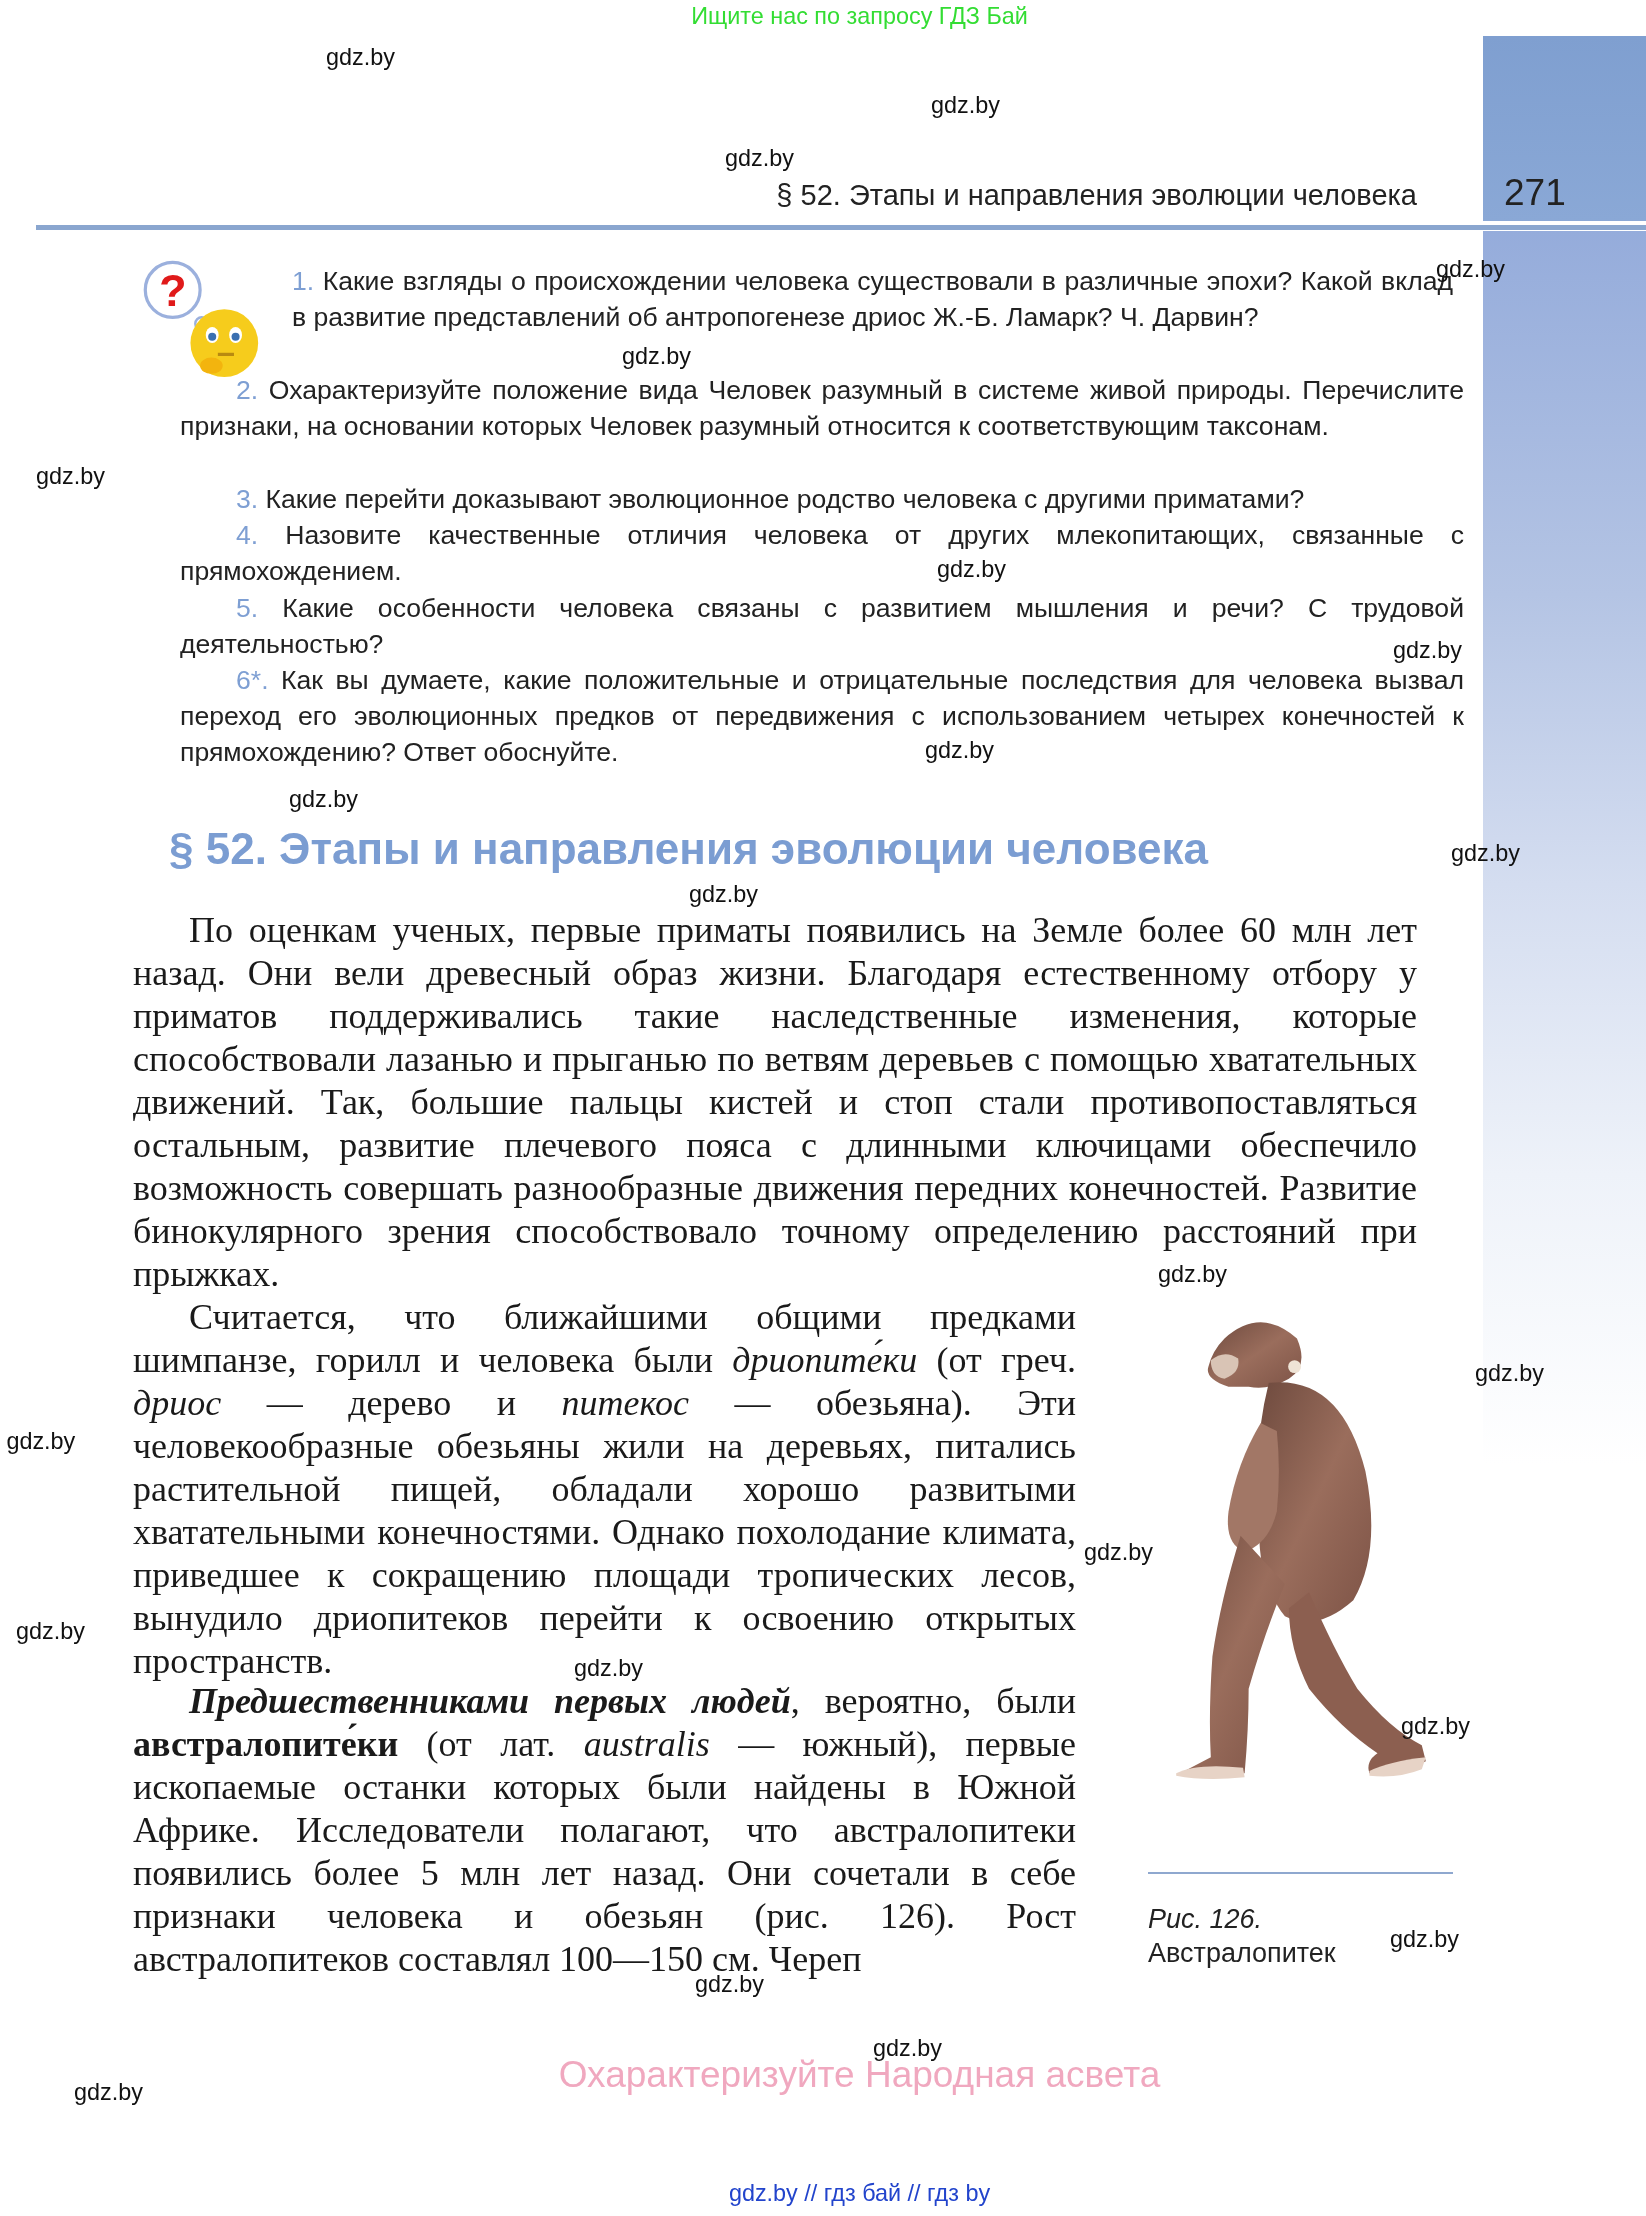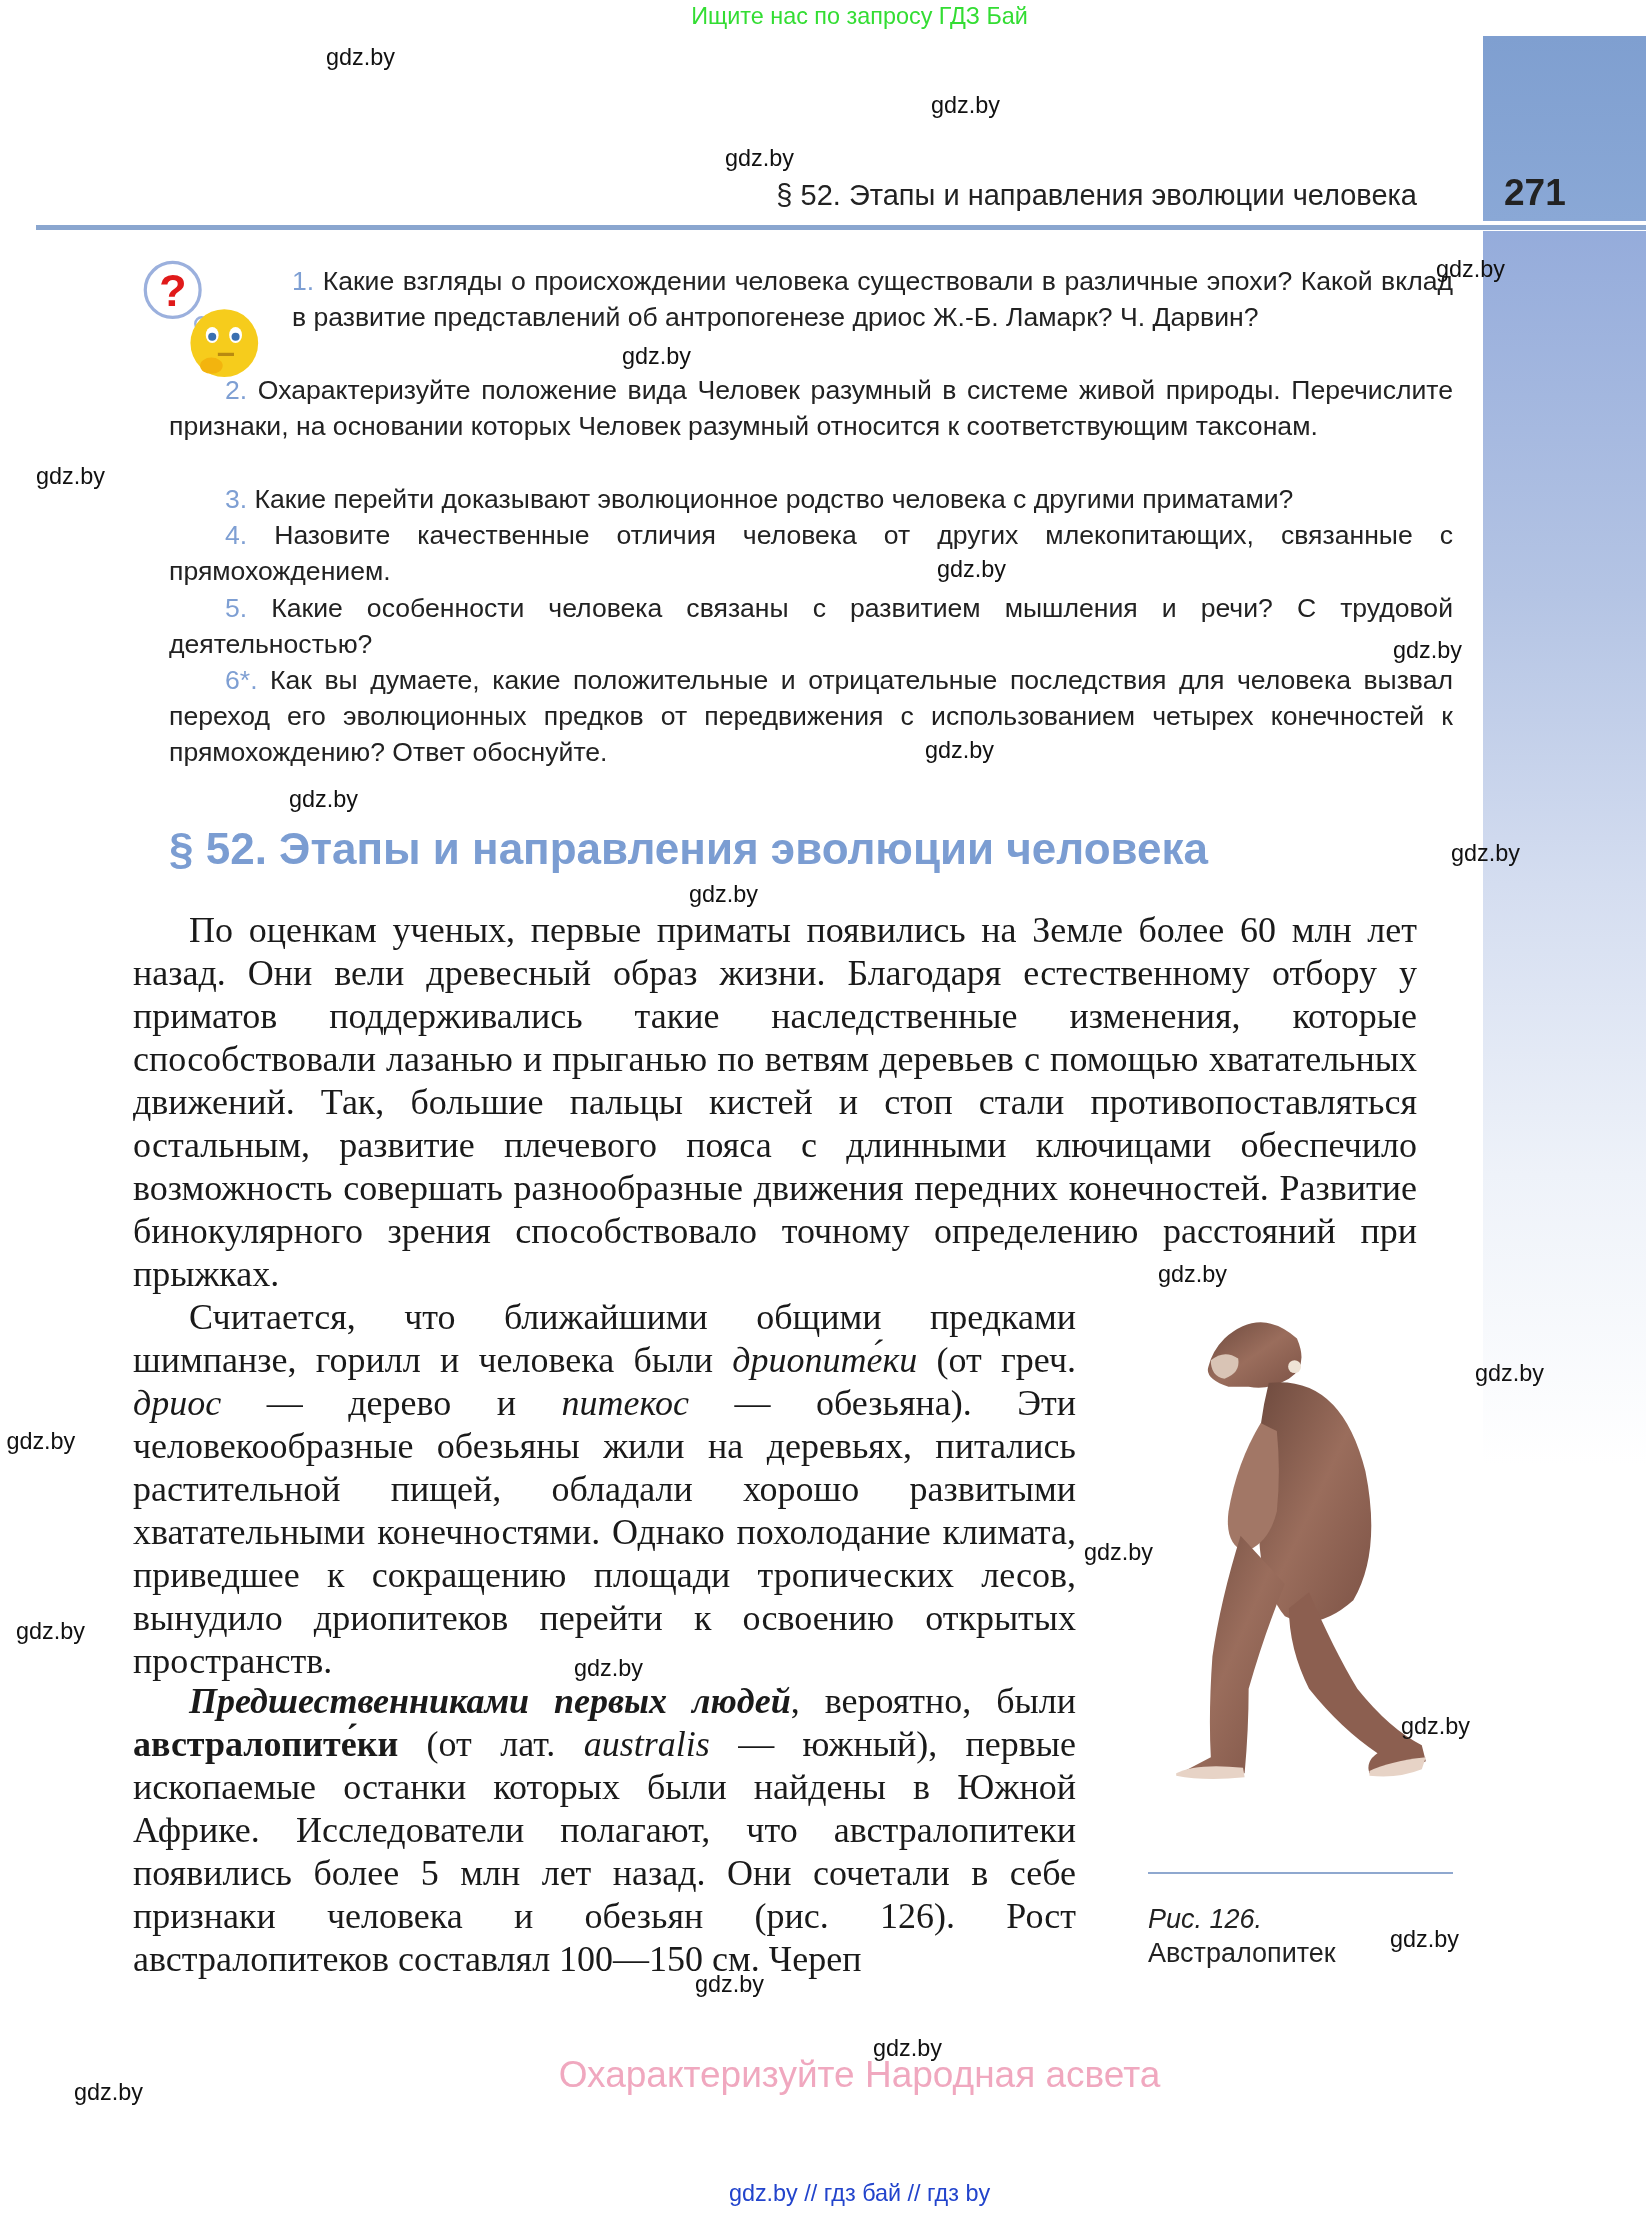--- a/index.html
+++ b/index.html
@@ -7,23 +7,23 @@
          font-family:"Liberation Sans", sans-serif; color:#1a1a1a; }
   .abs { position:absolute;margin-left:36px; }
   .wm { position:absolute; font-family:"Liberation Sans", sans-serif; font-size:23.4px; color:#111; white-space:nowrap; }
   .top-notice { left:0; width:1647px; top:3.2px; text-align:center; color:#33dd33; font-size:23.4px; }
   .side-top { left:1447px; top:36px; width:200px; height:185px;
               background:linear-gradient(180deg,#7f9fd0 0%,#8aa8d6 100%); }
   .side-grad { left:1447px; top:231px; width:200px; height:1451px;
                background:linear-gradient(180deg,#95acdb 0%,#b4c4e4 25%,#d4ddf0 45%,#eef2f9 65%,#ffffff 85%); }
   .rule { left:0; top:225px; width:1647px; height:4.8px; background:#8aa6cf; }
   .run-head { right:230px; top:179px; font-size:29px; color:#222; white-space:nowrap; }
-  .page-no { left:1468px; top:172px; font-size:37px; font-weight:bold; color:#222; }
+  .page-no { left:1468px; top:172px; font-size:37px; font-weight:normal; color:#222; }
   .qicon { left:98px; top:256px; width:129px; height:121px; }
-  .qblock { left:133px; width:1284px; font-size:26.6px; line-height:36px; color:#222; text-align:justify; }
+  .qblock { left:144px; width:1284px; font-size:26.6px; line-height:36px; color:#222; text-align:justify; }
   .qnum { color:#7e9fd3; }
   .q1 { left:256px; width:1161px; }
   .indent { text-indent:56px; }
   .heading { left:133px; top:824px; font-size:44px; font-weight:bold; color:#7b9dd2; white-space:nowrap; }
   .body { position:absolute; font-family:"Liberation Serif", serif; font-size:36px; line-height:43px; color:#1a1a1a; text-align:justify; }
   .body p { margin:0; text-indent:56px; }
   .figure { left:1112px; top:1310px; width:306px; height:524px; }
   .cap-rule { left:1112px; top:1872px; width:305px; height:2.4px; background:#8fa8cf; }
   .caption { left:1112px; top:1902px; width:305px; font-size:27px; line-height:34px; color:#222; }
   .caption .fig-no { font-style:italic; }

